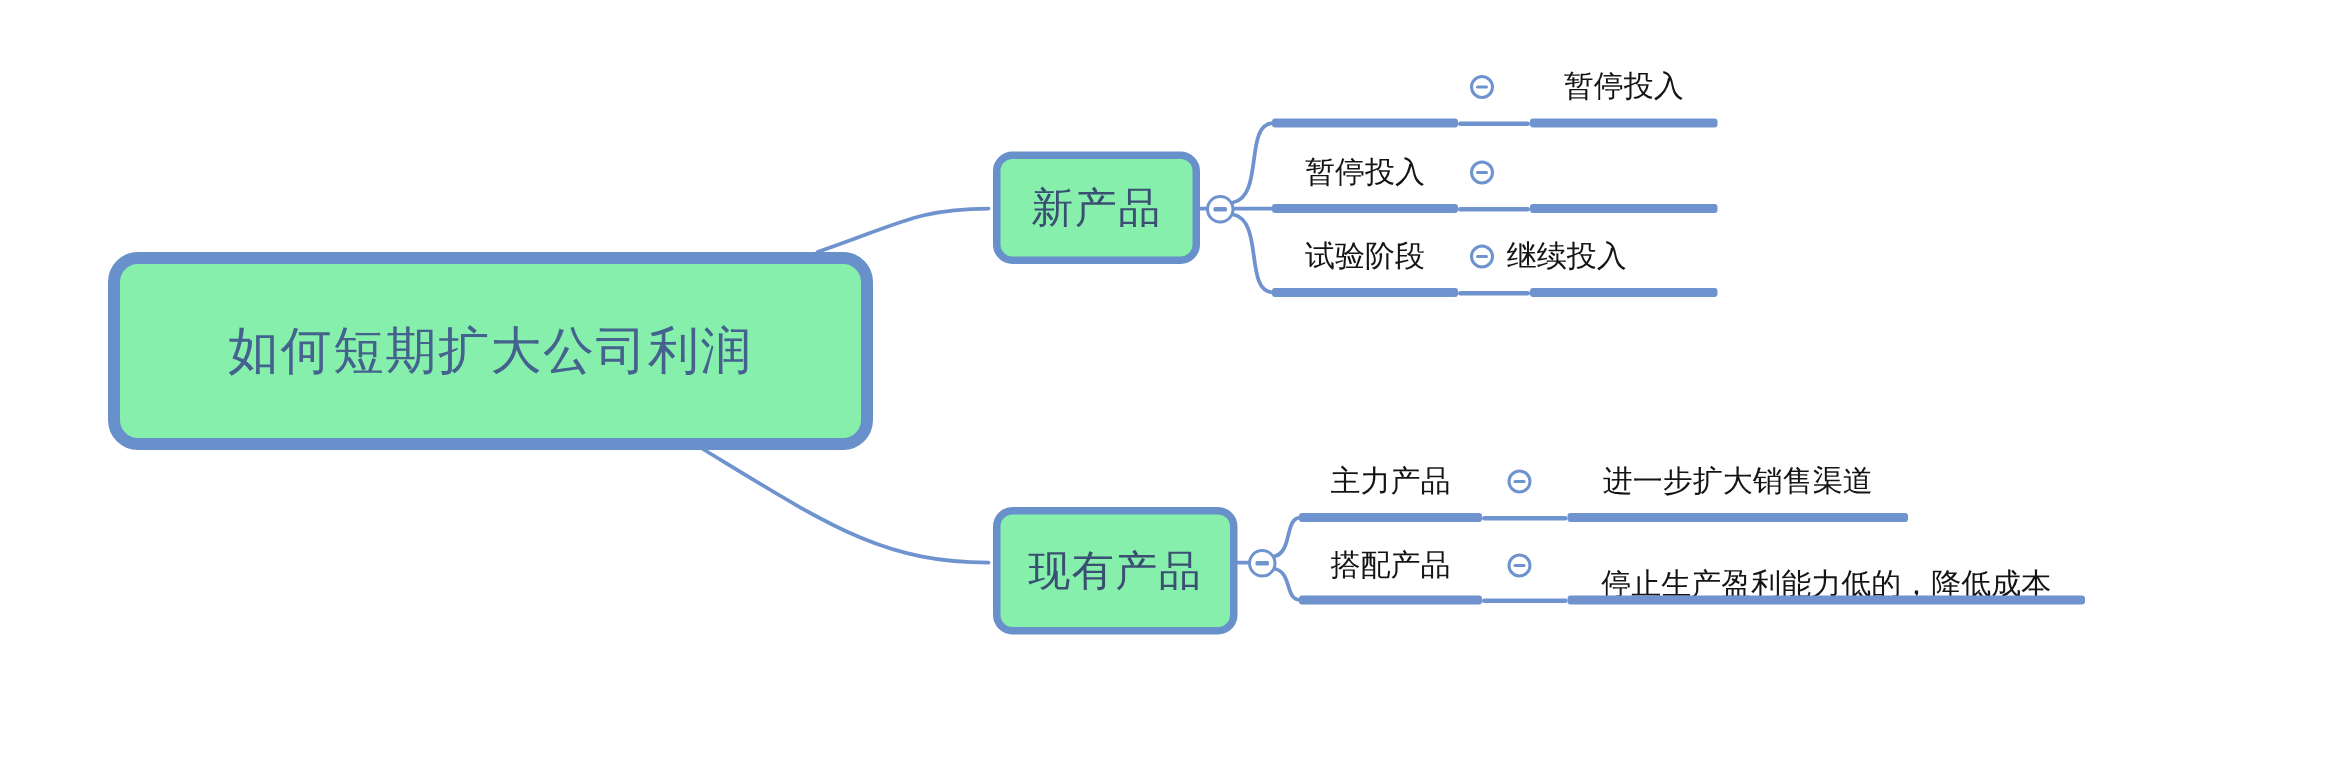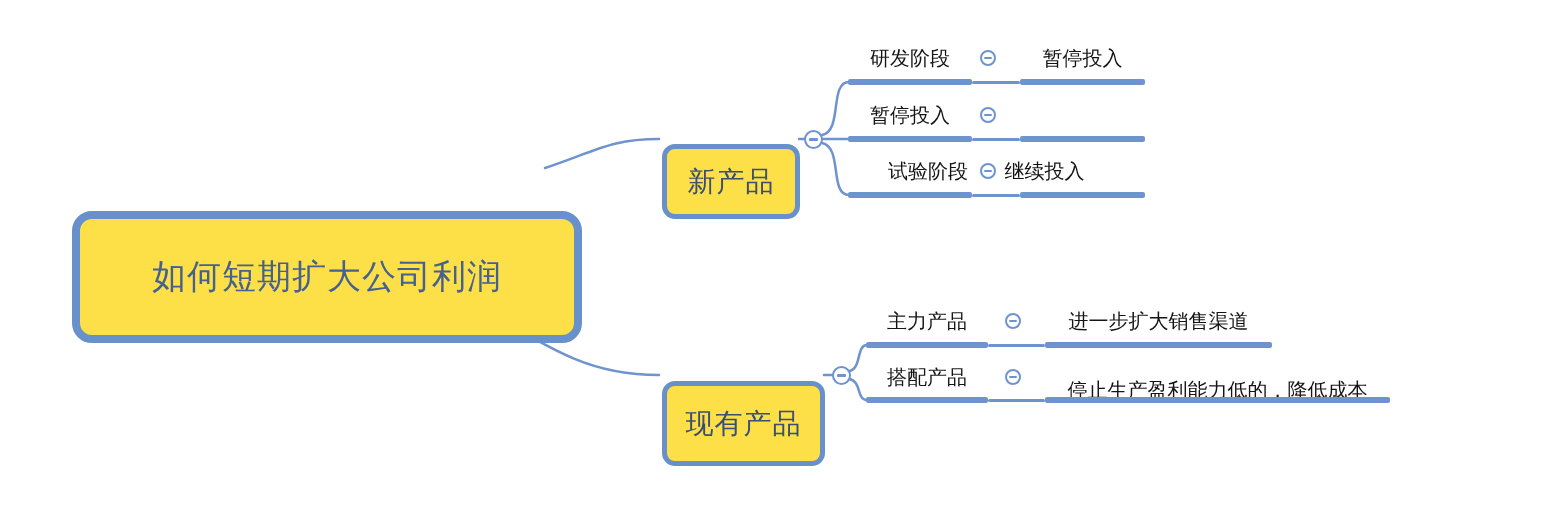--- a/index.html
+++ b/index.html
@@ -1,22 +1,22 @@
 <!DOCTYPE html>
 <html><head>
 <meta charset="utf-8">
 <style>
   html,body{margin:0;padding:0;background:#ffffff;}
   body{font-family:"Liberation Sans", sans-serif;}
   .canvas{position:relative;width:1554px;height:522px;background:#ffffff;overflow:hidden;}
   .wires{position:absolute;left:0;top:0;width:1554px;height:522px;}
 
   
-  .node{position:absolute;box-sizing:border-box;background:#fde047;
-        display:flex;align-items:center;justify-content:center;margin-top:43px;}
+  .node{position:absolute;box-sizing:border-box;background:#86efac;
+        display:flex;align-items:center;justify-content:center;}
   .root-node{left:72px;top:168px;width:510px;height:132px;
              border:8px solid #6890CA;border-radius:20px;}
   .root-node .lbl{font-size:34px;font-weight:400;color:#45628F;letter-spacing:1px;}
   .branch-node{border:5px solid #6890CA;border-radius:13px;}
   .branch-node .lbl{font-size:28px;font-weight:500;color:#3A4F72;letter-spacing:1px;}
   .bn-top{left:662px;top:101px;width:138px;height:75px;}
   .bn-bottom{left:662px;top:338px;width:163px;height:85px;}
 
   
   .collapse{position:absolute;box-sizing:border-box;background:#ffffff;border:2.5px solid #6E93CE;
@@ -43,21 +43,21 @@
   .t3L{left:848px;top:192px;width:124px;} .t3M{left:972px;top:194px;width:48px;} .t3R{left:1020px;top:192px;width:125px;}
   
   .b1L{left:866px;top:342px;width:122px;} .b1M{left:988px;top:344px;width:57px;} .b1R{left:1045px;top:342px;width:227px;}
   .b2L{left:866px;top:397px;width:122px;} .b2M{left:988px;top:399px;width:57px;} .b2R{left:1045px;top:397px;width:345px;}
 
   
   .leaf{position:absolute;height:28px;line-height:28px;text-align:center;
         font-size:20px;color:#141414;white-space:nowrap;}
   .lt1s{left:846px;top:44px;width:128px;}  .lt1a{left:1018px;top:44px;width:129px;}
   .lt2s{left:846px;top:101px;width:128px;} .lt2a{left:1018px;top:101px;width:129px;}
-  .lt3s{left:864px;top:157px;width:128px;text-align:center;} .lt3a{left:980px;top:157px;width:129px;}
+  .lt3s{left:846px;top:157px;width:128px;text-align:center;} .lt3a{left:980px;top:157px;width:129px;}
   .lb1s{left:864px;top:307px;width:126px;} .lb1a{left:1045px;top:307px;width:227px;}
   .lb2s{left:864px;top:363px;width:126px;} .lb2a{left:1045px;top:376px;width:345px;}
 </style>
 </head>
 <body>
 
 <div class="canvas">
 
   <svg class="wires" viewBox="0 0 1554 522" fill="none">
     <g stroke="#6E93CE" stroke-width="2.5" stroke-linecap="round" fill="none">
@@ -84,21 +84,20 @@
     <span class="minus"></span>
   </div>
 
   <div class="node branch-node bn-bottom">
     <span class="lbl">现有产品</span>
   </div>
   <div class="collapse c-big c-bottom">
     <span class="minus"></span>
   </div>
 
-  <div class="leaf lt1s">研发阶段</div>
   <div class="collapse c-small c-t1">
       <span class="minus"></span>
     </div>
   <div class="leaf lt1a">暂停投入</div>
   <div class="bar t1L"></div>
   <div class="thin t1M"></div>
   <div class="bar t1R"></div>
 
   <div class="leaf lt2s">暂停投入</div>
   <div class="collapse c-small c-t2">

